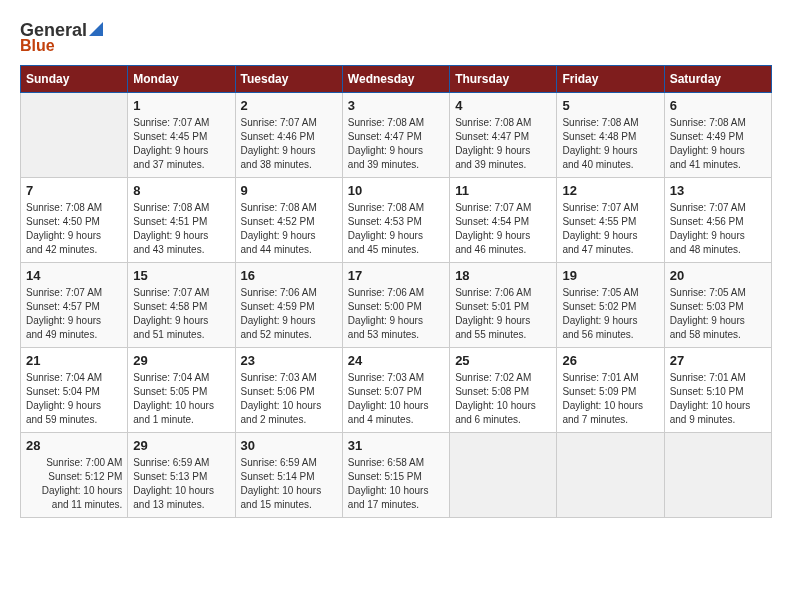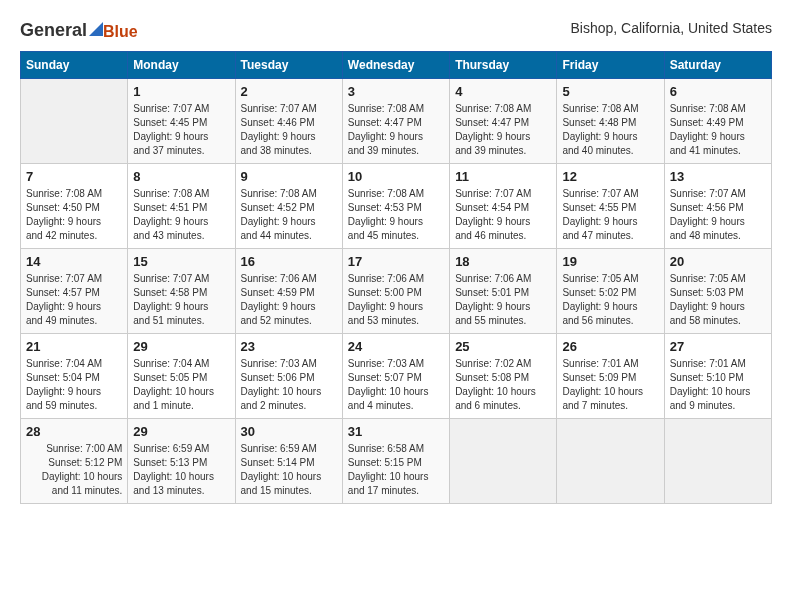--- a/index.html
+++ b/index.html
@@ -11,43 +11,43 @@
       padding: 20px;
     }
     .header {
       display: flex;
       justify-content: space-between;
       align-items: flex-start;
       margin-bottom: 10px;
     }
     .logo {
       display: flex;
-      flex-direction: row;
-      align-items: flex-end;
+      flex-direction: column;
+      align-items: flex-start;
     }
     .title-block {
       text-align: right;
     }
     .title-block h1 {
       font-size: 32px;
       font-weight: bold;
       color: #333;
     }
     .title-block h2 {
       font-size: 14px;
       font-weight: normal;
       color: #333;
     }
     table {
       width: 100%;
       border-collapse: collapse;
       font-size: 11px;
     }
     thead tr th {
-      background-color: #0369a1;
+      background-color: #7f1d1d;
       color: #fff;
       padding: 6px 5px;
       text-align: left;
       font-size: 12px;
       font-weight: bold;
       border: 1px solid #1a5aaa;
     }
     tbody tr td {
       border: 1px solid #ccc;
       padding: 5px 5px;
@@ -82,21 +82,20 @@
       <span style="font-size:18px;font-weight:bold;color:#333;">General</span>
       <span style="display:inline-block;margin-left:2px;vertical-align:middle;">
         <svg width="14" height="14" viewBox="0 0 14 14">
             <polygon points="0,14 14,14 14,0" fill="#2a6bbf"></polygon>
           </svg>
       </span>
     </div>
     <span style="font-size:16px;font-weight:bold;color:#c2410c;margin-top:-4px;">Blue</span>
   </div>
   <div class="title-block">
-    <h2>Bishop, California, United States</h2>
   </div>
 </div>
 
 <table>
   <thead>
     <tr>
     <th>Sunday</th>
         <th>Monday</th>
         <th>Tuesday</th>
         <th>Wednesday</th>

